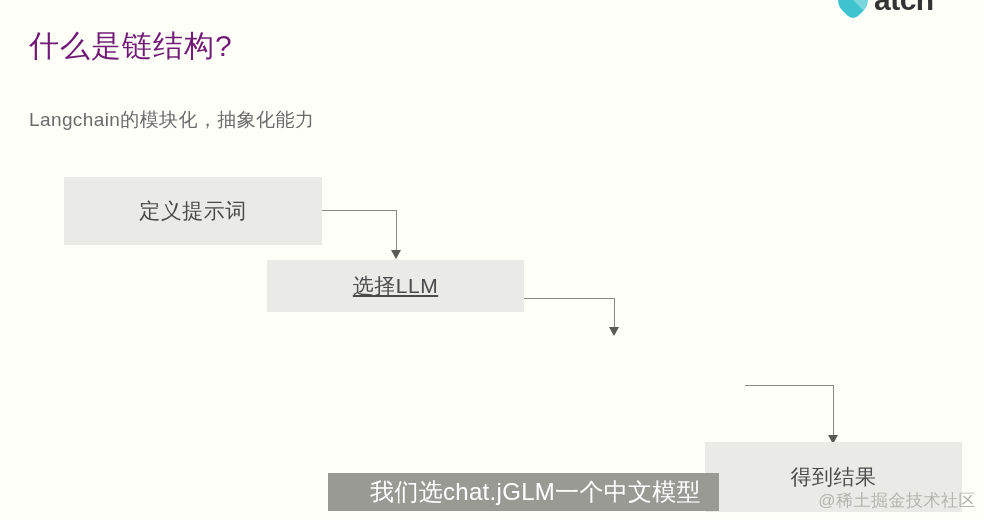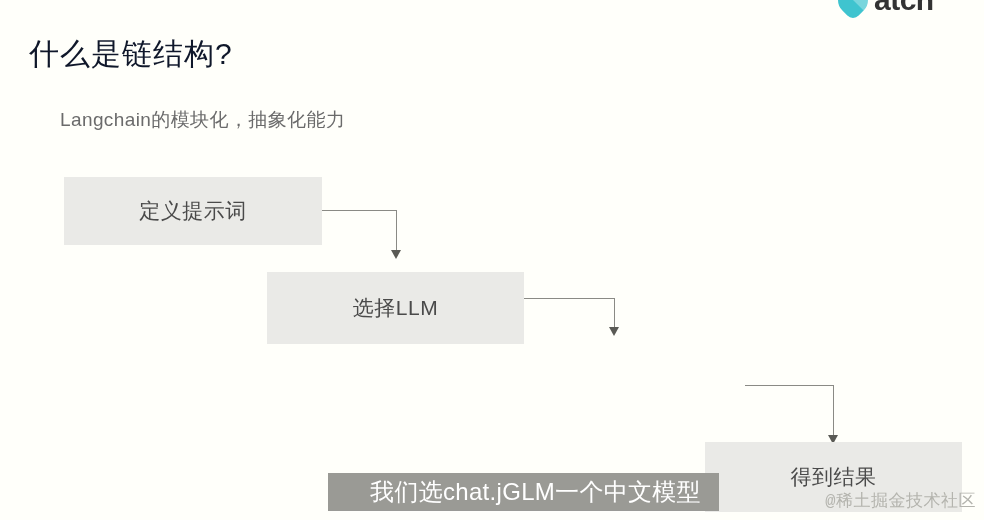--- a/index.html
+++ b/index.html
@@ -59,50 +59,48 @@
     line-height: 30px;
     white-space: nowrap;
   }
 
   
   #page-title {
     position: absolute;
     left: 29px;
     top: 26px;
     font-size: 30px;
-    color: #0f172a;
+    color: #701a75;
     letter-spacing: 1px;
     white-space: nowrap;
-    margin-top: 8px;
   }
   #page-subtitle {
     position: absolute;
     left: 29px;
     top: 107px;
     font-size: 19px;
     color: #6b6b6b;
     letter-spacing: 0.4px;
     white-space: nowrap;
-    margin-left: 31px;
   }
 
   
   .flow-box {
     position: absolute;
     background: #eaeae7;
     display: flex;
     align-items: center;
     justify-content: center;
     color: #4a4a4a;
     font-size: 21px;
     letter-spacing: 0.5px;
     white-space: nowrap;
   }
   #flow-box-1 { left: 64px;  top: 177px; width: 258px; height: 68px; }
-  #flow-box-2 { left: 267px; top: 272px; width: 257px; height: 72px; }
+  #flow-box-2 { left: 267px; top: 260px; width: 257px; height: 52px; text-decoration: underline; }
   #flow-box-3 { left: 486px; top: 348px; width: 259px; height: 72px; }
   #flow-box-4 { left: 705px; top: 442px; width: 257px; height: 70px; }
 
   
   .connector { position: absolute; }
   .connector .h-line {
     position: absolute;
     height: 1px;
     background: #8a8a85;
     top: 0;
@@ -154,21 +152,21 @@
     letter-spacing: 0.3px;
     white-space: nowrap;
     padding-left: 24px;
   }
 
   
   #watermark {
     position: absolute;
     right: 8px;
     bottom: 8px;
-    font-family: Liberation Mono, monospace;
+    font-family: Liberation Sans, sans-serif;
     font-size: 17px;
     color: #b4b4ae;
     letter-spacing: 0.5px;
     white-space: nowrap;
   }
 </style>
 </head>
 <body>
 
 <div id="slide">

